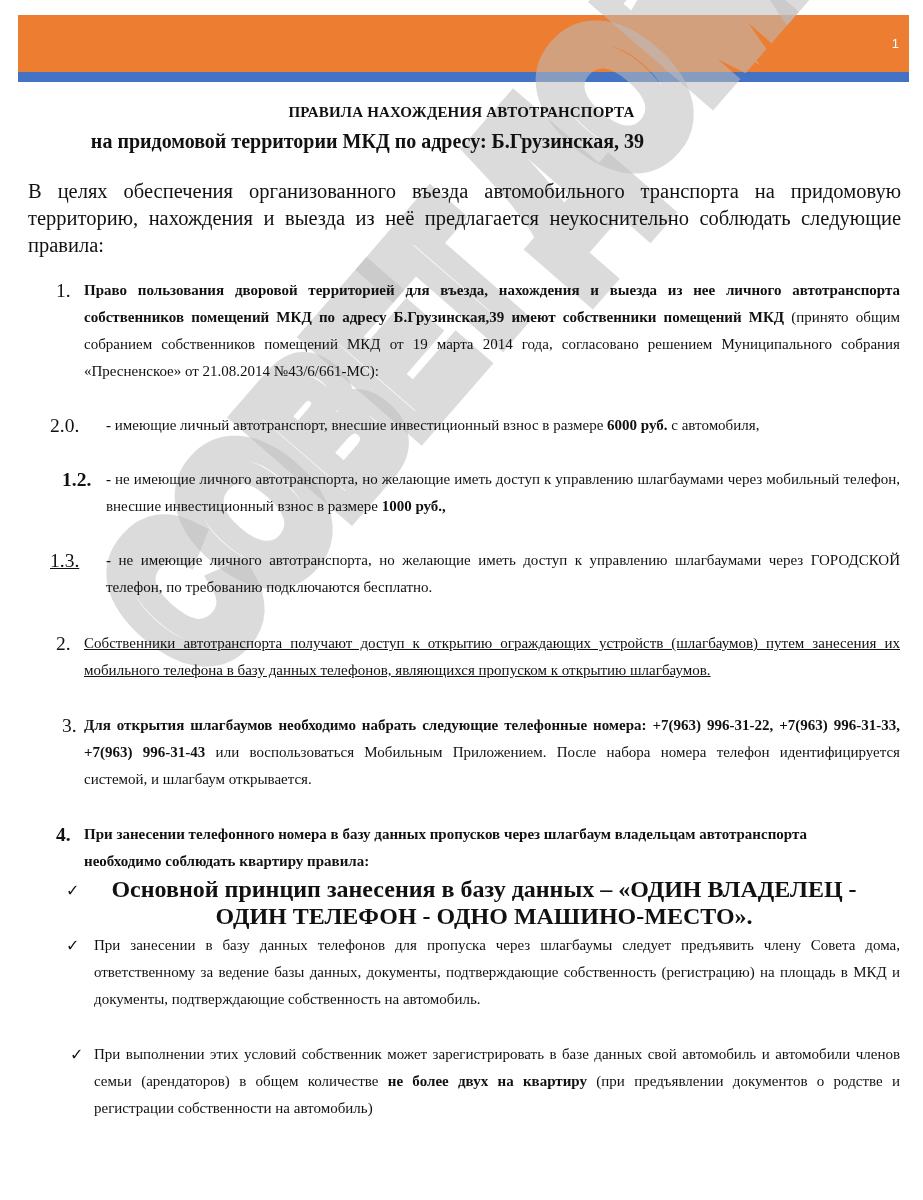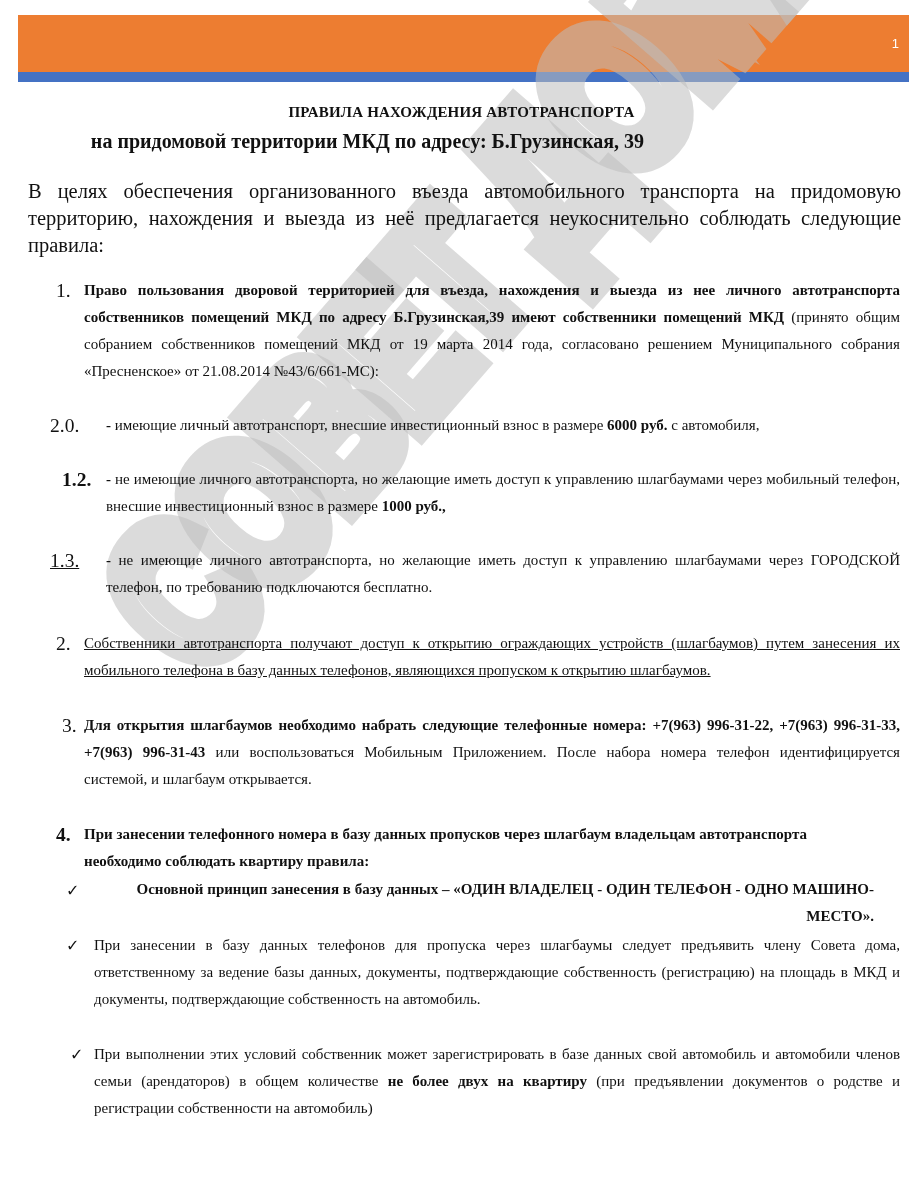--- a/index.html
+++ b/index.html
@@ -164,21 +164,21 @@
 
   <div class="num" style="left:62px; top:712px;">3.</div>
   <div class="para" style="left:84px; top:712px; width:816px;">
     <span class="b">Для открытия шлагбаумов необходимо набрать следующие телефонные номера: +7(963) 996-31-22, +7(963) 996-31-33, +7(963) 996-31-43</span><span> или воспользоваться Мобильным Приложением.  После набора номера телефон идентифицируется системой, и шлагбаум открывается.</span>
   </div>
 
   <div class="num b" style="left:56px; top:821px;">4.</div>
   <div class="para b" style="left:84px; top:821px; width:780px; text-align:left;">При занесении телефонного номера в базу данных пропусков через шлагбаум владельцам автотранспорта необходимо соблюдать квартиру правила:</div>
 
   <div class="check" style="left:66px; top:877px;">✓</div>
-  <div class="para b" style="left:94px; top:876px; width:780px; font-size:15px; text-align:right;">Основной принцип занесения в базу данных – «ОДИН ВЛАДЕЛЕЦ - ОДИН ТЕЛЕФОН - ОДНО МАШИНО-МЕСТО».</div>
+  <div class="para b" style="left:94px; top:876px; width:780px; font-size:24px; text-align:center;">Основной принцип занесения в базу данных – «ОДИН ВЛАДЕЛЕЦ - ОДИН ТЕЛЕФОН - ОДНО МАШИНО-МЕСТО».</div>
 
   <div class="check" style="left:66px; top:932px;">✓</div>
   <div class="para" style="left:94px; top:932px; width:806px;">При занесении в базу данных телефонов для пропуска через шлагбаумы следует предъявить члену Совета дома, ответственному за ведение базы данных, документы, подтверждающие собственность (регистрацию) на площадь в МКД и документы, подтверждающие собственность на автомобиль.</div>
 
   <div class="check" style="left:70px; top:1041px;">✓</div>
   <div class="para" style="left:94px; top:1041px; width:806px;">
     <span>При выполнении этих условий собственник может зарегистрировать в базе данных свой автомобиль и автомобили членов семьи (арендаторов) в общем количестве </span><span class="b">не более двух на квартиру</span><span> (при предъявлении документов о родстве и регистрации собственности на автомобиль)</span>
   </div>
 </div>
 

